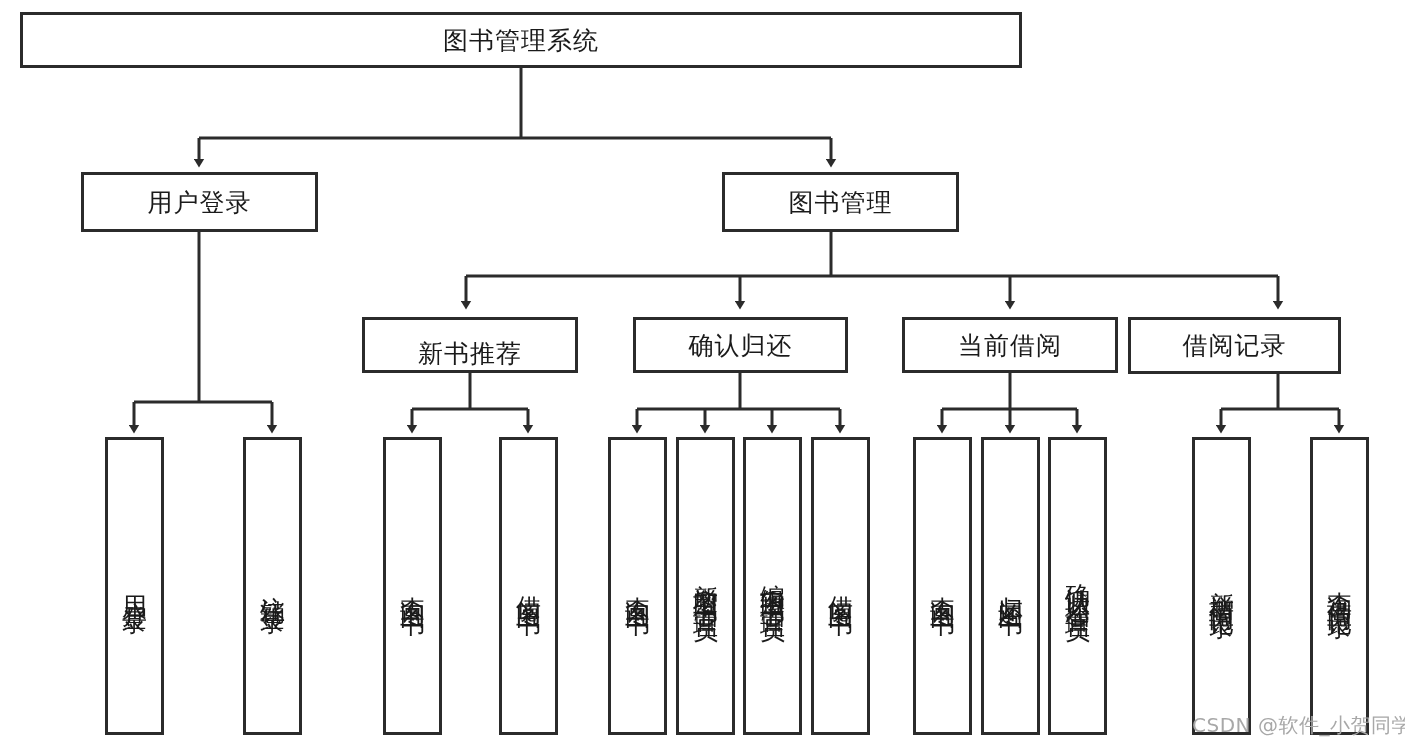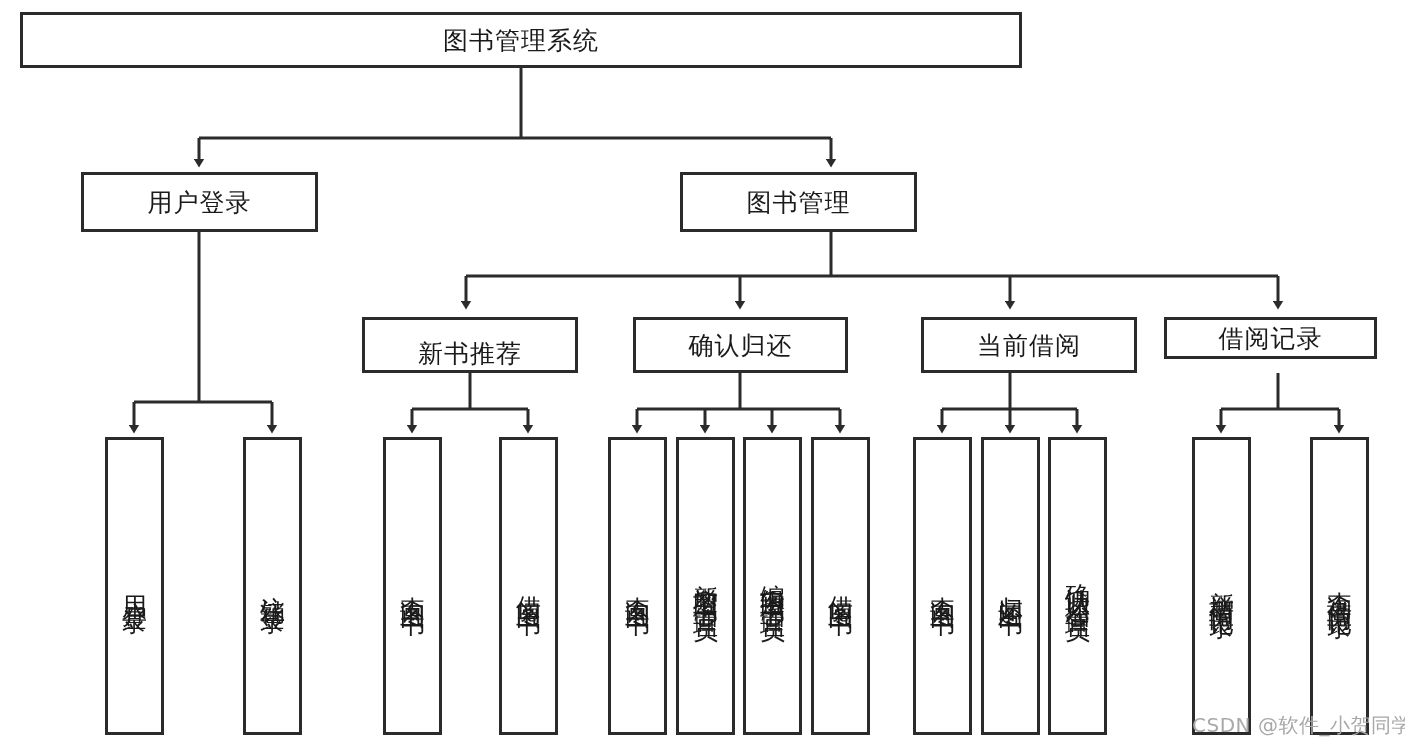--- a/index.html
+++ b/index.html
@@ -117,34 +117,34 @@
     </g>
   </svg>
 
   <div class="node horiz root" style="left:20px; top:12px; width:1002px; height:56px;">
     <span>图书管理系统</span>
   </div>
 
   <div class="node horiz" style="left:81px; top:172px; width:237px; height:60px;">
     <span>用户登录</span>
   </div>
-  <div class="node horiz" style="left:680px; top:172px; width:237px; height:60px;">
+  <div class="node horiz" style="left:722px; top:172px; width:237px; height:60px;">
     <span>图书管理</span>
   </div>
 
   <div class="node horiz" style="left:362px; top:317px; width:216px; height:56px;align-items:flex-end;">
     <span>新书推荐</span>
   </div>
   <div class="node horiz" style="left:633px; top:317px; width:215px; height:56px;">
     <span>确认归还</span>
   </div>
-  <div class="node horiz" style="left:902px; top:317px; width:216px; height:56px;margin-left:19px;">
+  <div class="node horiz" style="left:902px; top:317px; width:216px; height:56px;">
     <span>当前借阅</span>
   </div>
-  <div class="node horiz" style="left:1164px; top:317px; width:213px; height:42px;">
+  <div class="node horiz" style="left:1128px; top:317px; width:213px; height:57px;">
     <span>借阅记录</span>
   </div>
 
   <div class="node vert" style="left:105px; top:437px; width:59px; height:298px;">
     <span class="vlabel">用户登录</span>
   </div>
   <div class="node vert" style="left:243px; top:437px; width:59px; height:298px;">
     <span class="vlabel">注销登录</span>
   </div>
 

